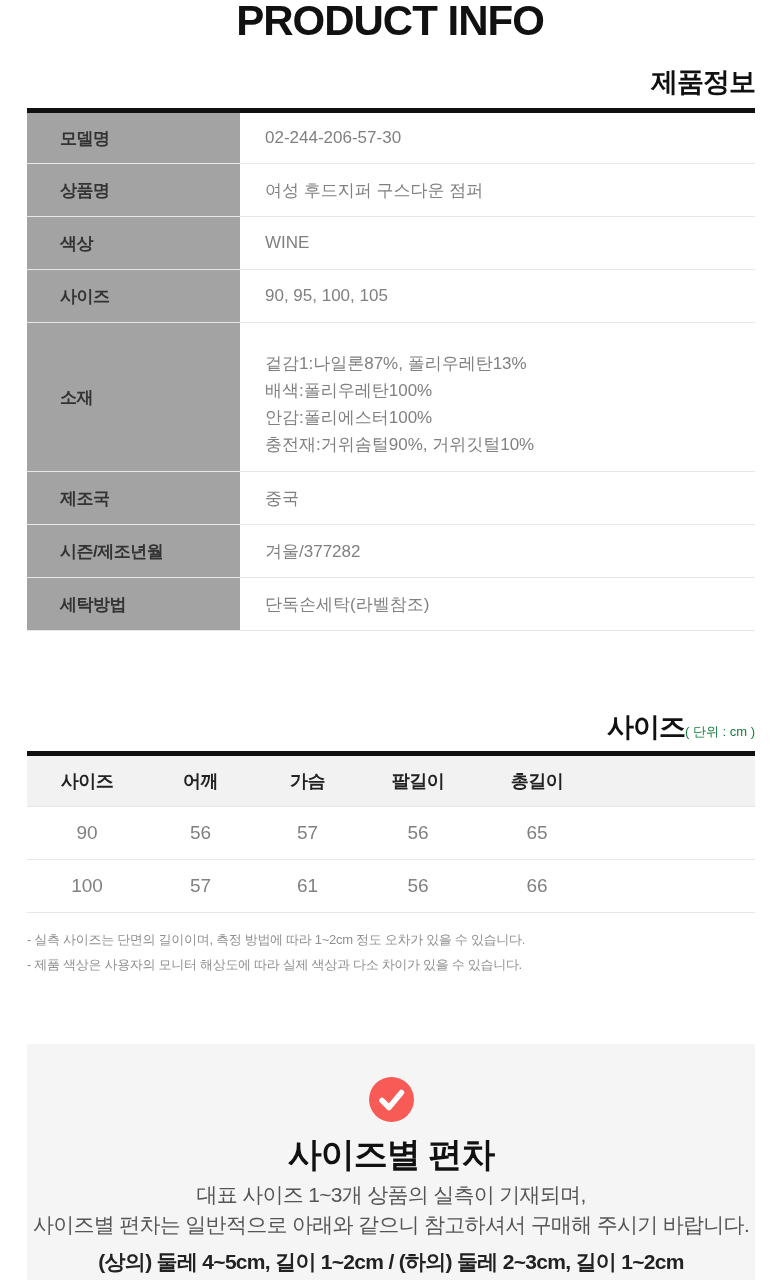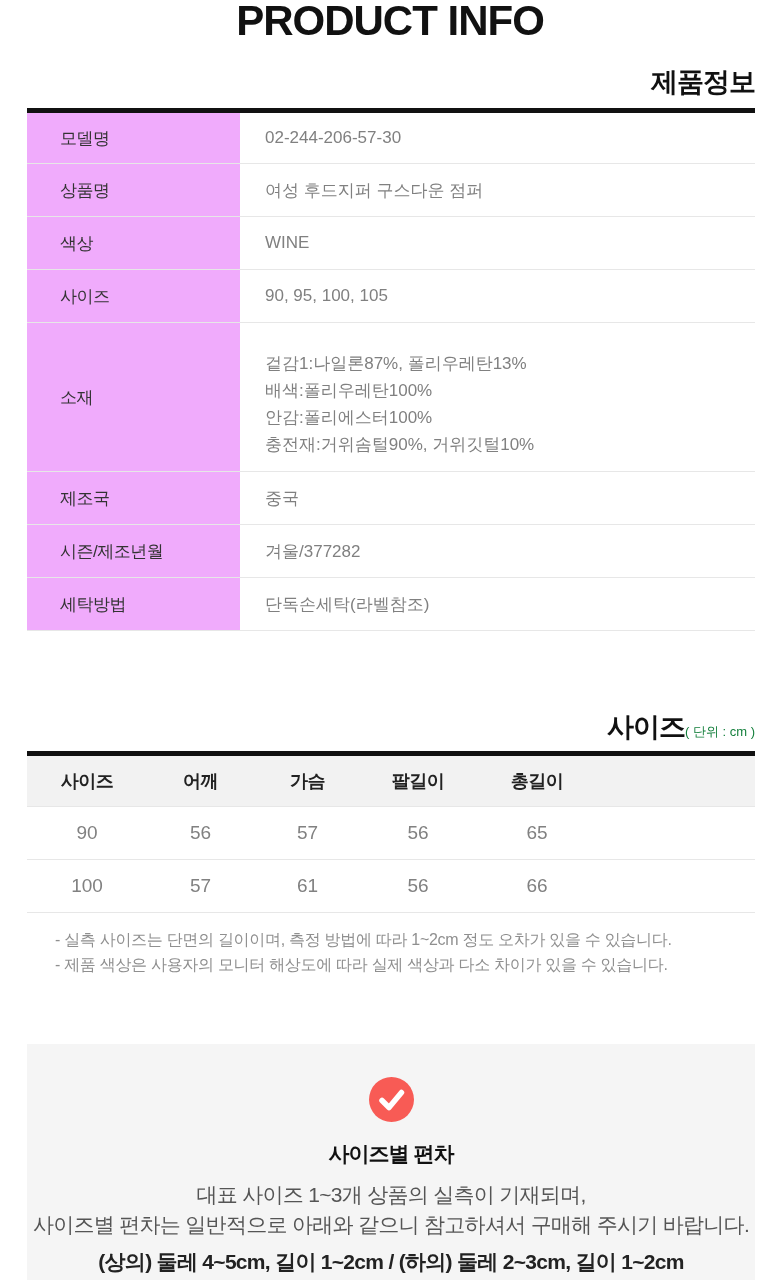--- a/index.html
+++ b/index.html
@@ -20,50 +20,50 @@
   }
   .unit-label{font-size:13px;color:#15803d;padding-bottom:2px;letter-spacing:0;}
   table{border-collapse:collapse;table-layout:fixed;}
   .info-table{
     margin:10px 25px 0 27px;width:728px;border-top:5px solid #111;
   }
   .info-table td{
     border-bottom:1px solid #e7e7e7;font-size:17px;vertical-align:middle;
   }
   .info-table td.lbl{
-    width:180px;background:#f0abfc;padding:0 0 0 33px;
-    font-weight:400;color:#333;letter-spacing:-0.5px;
+    width:180px;background:#a3a3a3;padding:0 0 0 33px;
+    font-weight:700;color:#333;letter-spacing:-0.5px;
   }
   .info-table td.val{
     padding:0 10px 0 25px;color:#808080;
   }
   .info-table tr{height:53px;}
   .info-table tr.multiline{height:133px;}
   .info-table tr.multiline td.val{padding-top:27px;padding-bottom:13px;line-height:27px;}
   .info-table .vline{display:block;}
   .size-head{margin-top:80px;}
   .size-table{
     margin:8px 25px 0 27px;width:728px;border-top:5px solid #111;
   }
   .size-table th,.size-table td{
     border-bottom:1px solid #e7e7e7;text-align:center;vertical-align:middle;
   }
   .size-table thead tr{height:53px;background:#f2f2f2;}
   .size-table th{font-size:18px;font-weight:700;color:#222;letter-spacing:-0.5px;}
   .size-table tbody tr{height:53px;}
   .size-table td{font-size:19px;color:#818181;}
   .notes{margin:14px 25px 0 27px;}
-  .notes .note-line{font-size:16px;color:#8f8f8f;line-height:25px;letter-spacing:-0.3px;margin-left:28px;}
+  .notes .note-line{font-size:13px;color:#8f8f8f;line-height:25px;letter-spacing:-0.3px;}
   .panel{
     margin:67px 25px 0 27px;width:728px;height:400px;background:#f5f5f5;
     text-align:center;box-sizing:border-box;padding-top:33px;
   }
   .check-wrap{height:45px;}
   .panel h3{
-    margin:16px 0 0 0;font-size:21px;font-weight:700;color:#111;line-height:32px;letter-spacing:-1px;
+    margin:16px 0 0 0;font-size:34px;font-weight:700;color:#111;line-height:32px;letter-spacing:-1px;
   }
   .panel .desc{margin-top:10px;}
   .panel .desc-line{font-size:21px;color:#555;line-height:30px;letter-spacing:-0.7px;}
   .panel .emph{
     margin-top:8px;font-size:21px;font-weight:700;color:#222;letter-spacing:-0.7px;
   }
 </style>
 </head>
 <body>
 

